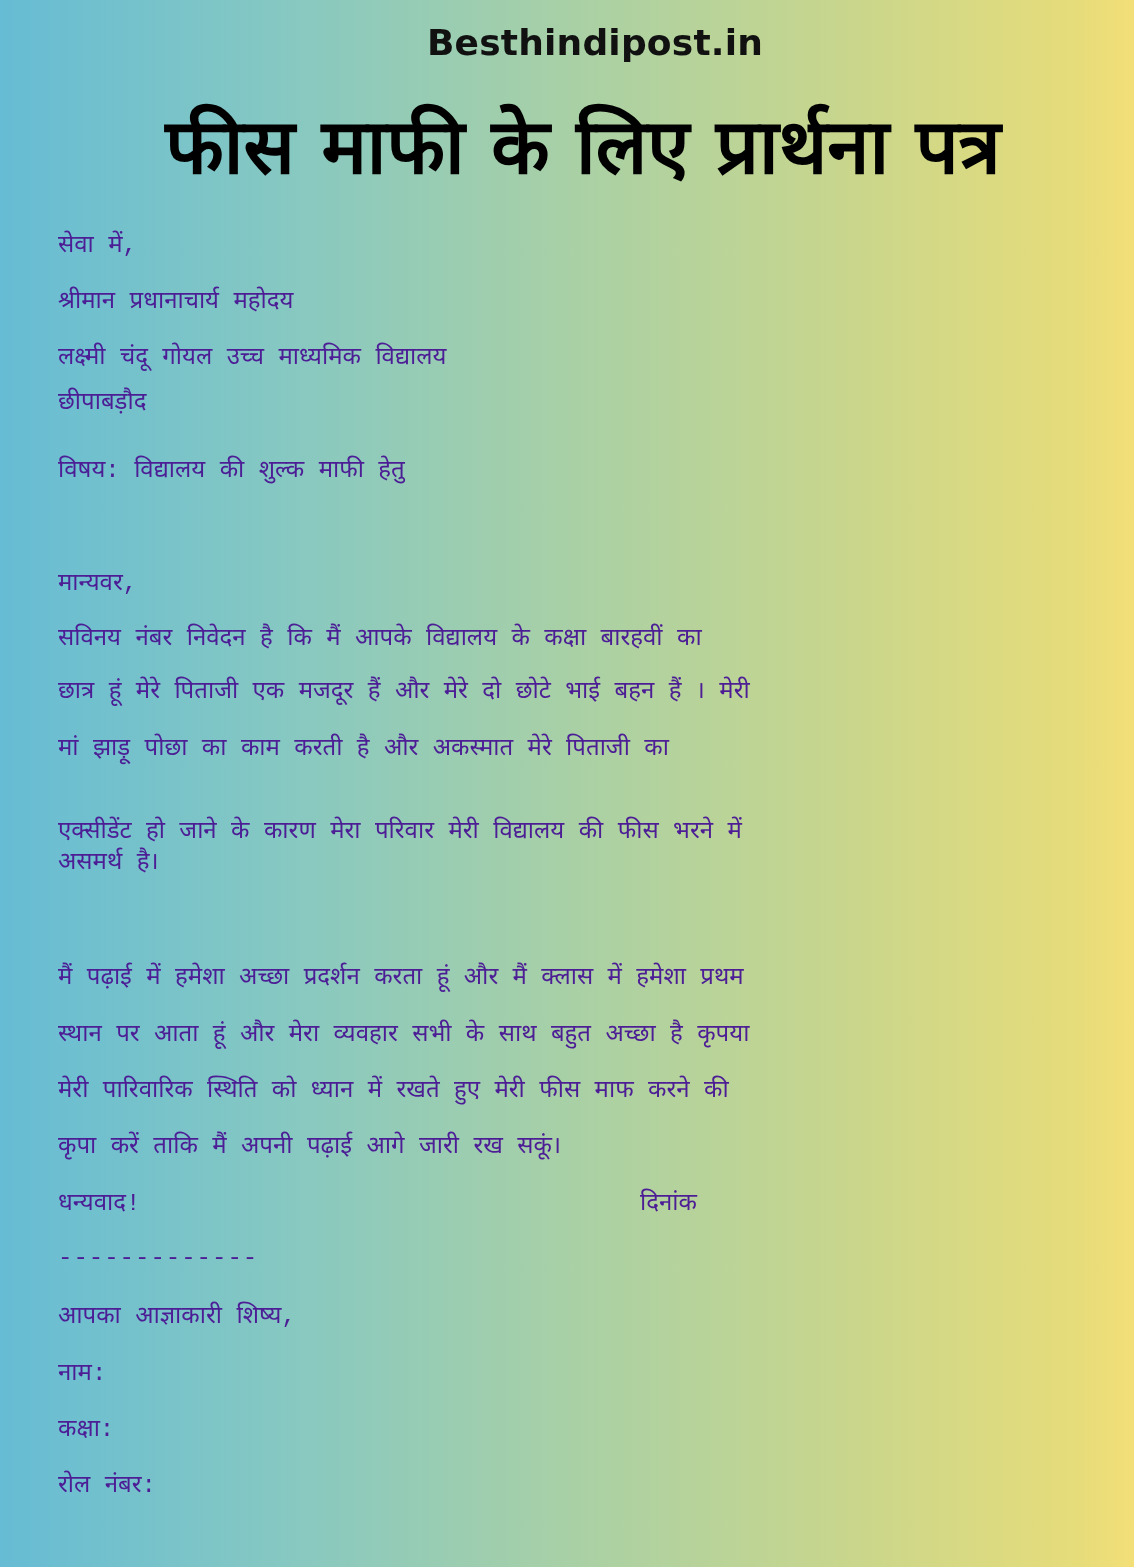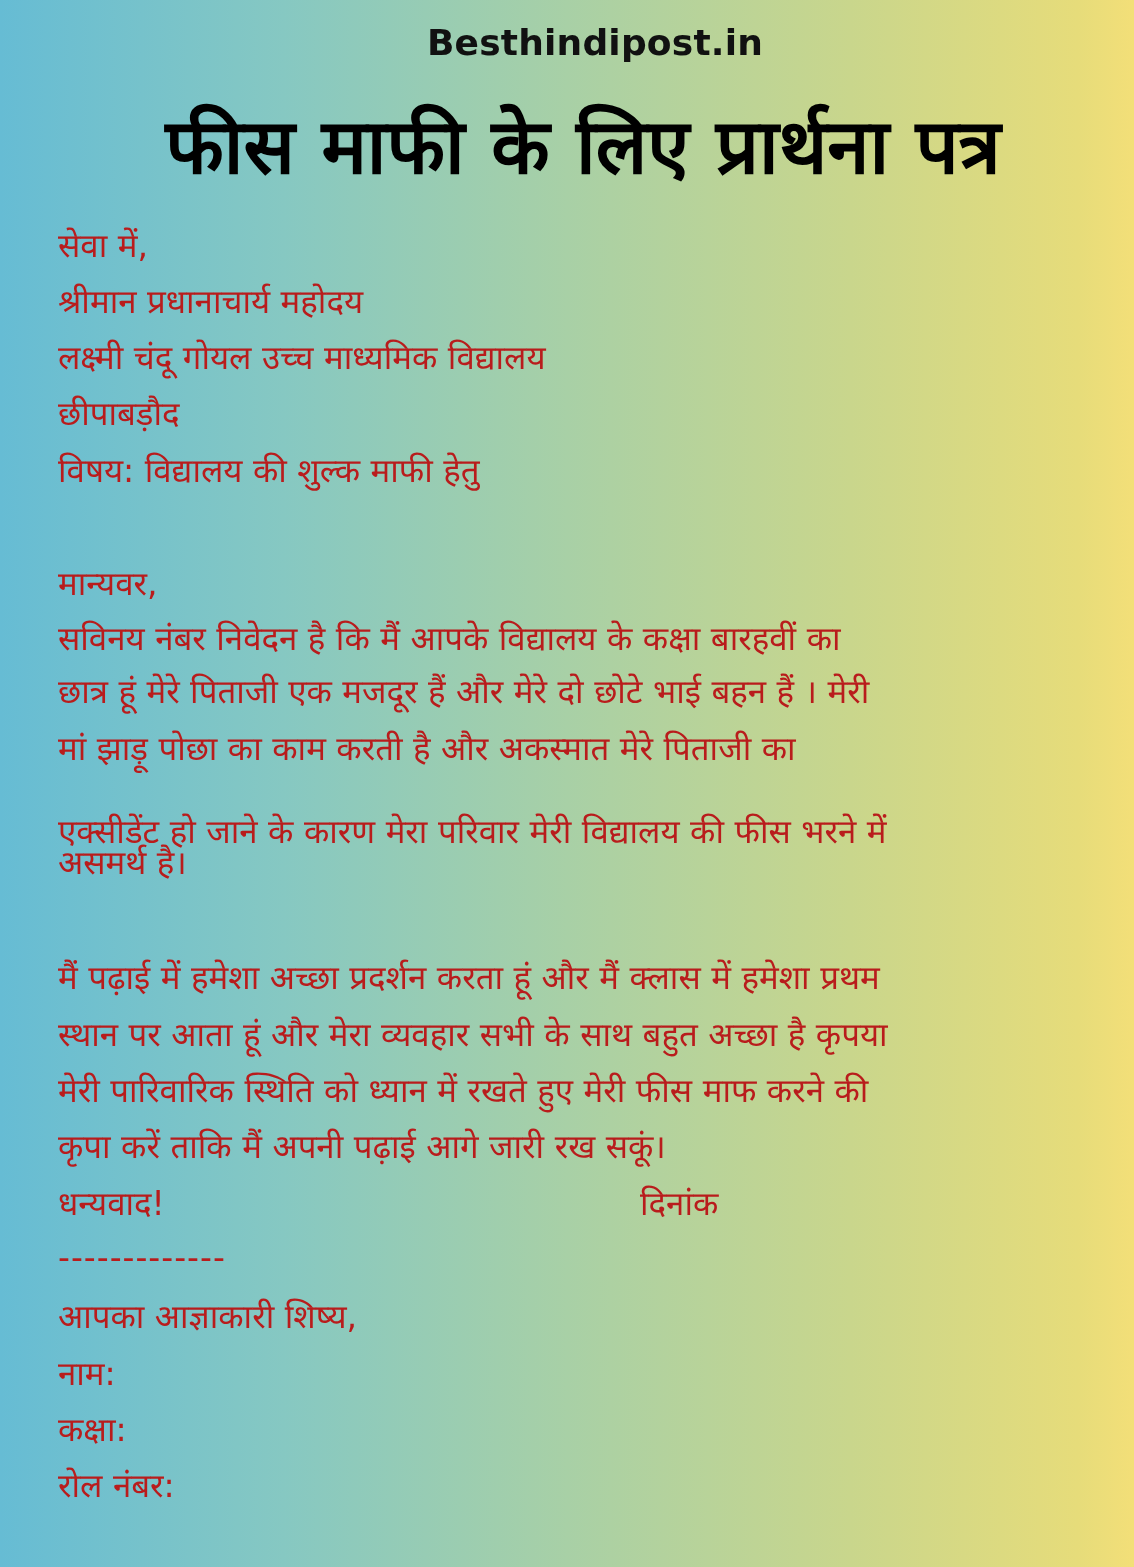--- a/index.html
+++ b/index.html
@@ -37,40 +37,41 @@
       font-weight: bold;
       font-size: 76px;
       line-height: 110px;
       color: #000;
       white-space: nowrap;
       padding-left: 16px;
     }
     .line {
       position: absolute;
       left: 58px;
-      font-size: 33px;
+      font-size: 24px;
       line-height: 48px;
       white-space: nowrap;
-      color: #b91c1c;
+      color: #4c1d95;
+      font-family: Liberation Mono, monospace;
     }
     .dash {
       letter-spacing: 1px;
     }
   </style>
 </head>
 <body>
 
 <div class="site">Besthindipost.in</div>
 <div class="title">फीस माफी के लिए प्रार्थना पत्र</div>
 
 <div>
   <div class="line" style="top:222px">सेवा में,</div>
   <div class="line" style="top:278px">श्रीमान प्रधानाचार्य महोदय</div>
   <div class="line" style="top:334px">लक्ष्मी चंदू गोयल उच्च माध्यमिक विद्यालय</div>
-  <div class="line" style="top:390px">छीपाबड़ौद</div>
+  <div class="line" style="top:379px">छीपाबड़ौद</div>
   <div class="line" style="top:447px">विषय: विद्यालय की शुल्क माफी हेतु</div>
 </div>
 
 <div>
   <div class="line" style="top:560px">मान्यवर,</div>
 
   <div>
     <div class="line" style="top:615px">सविनय नंबर निवेदन है कि मैं आपके विद्यालय के कक्षा बारहवीं का</div>
     <div class="line" style="top:668px">छात्र हूं मेरे पिताजी एक मजदूर हैं और मेरे दो छोटे भाई बहन हैं । मेरी</div>
     <div class="line" style="top:725px">मां झाड़ू पोछा का काम करती है और अकस्मात मेरे पिताजी का</div>

